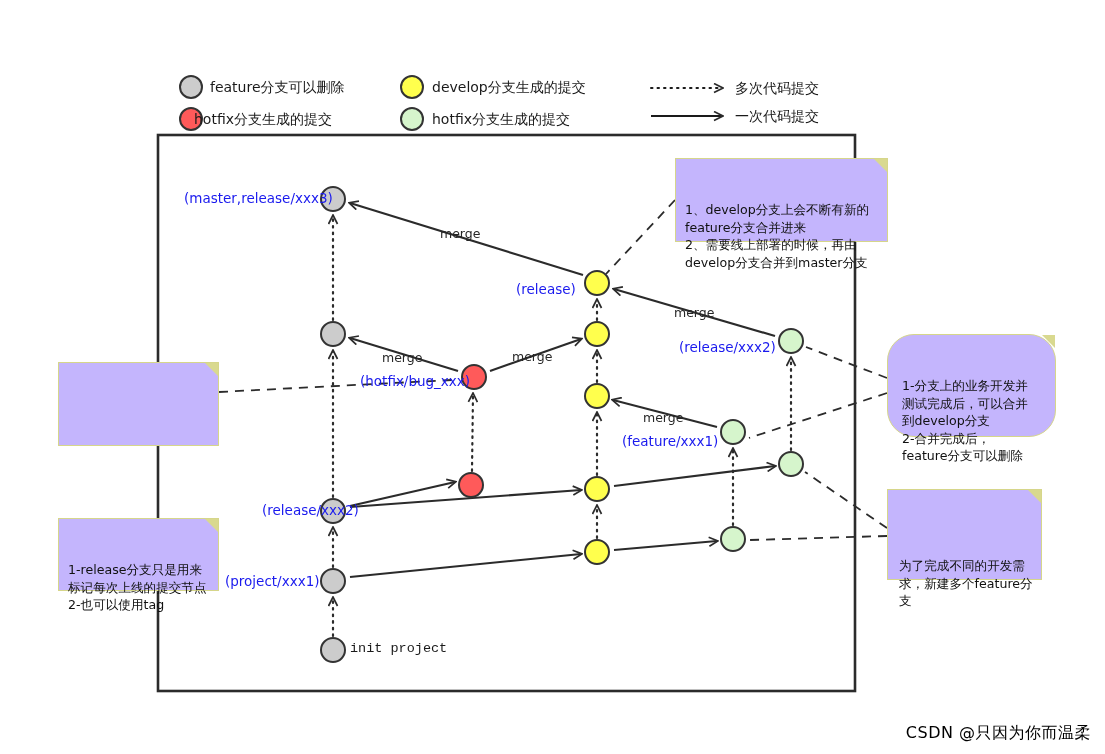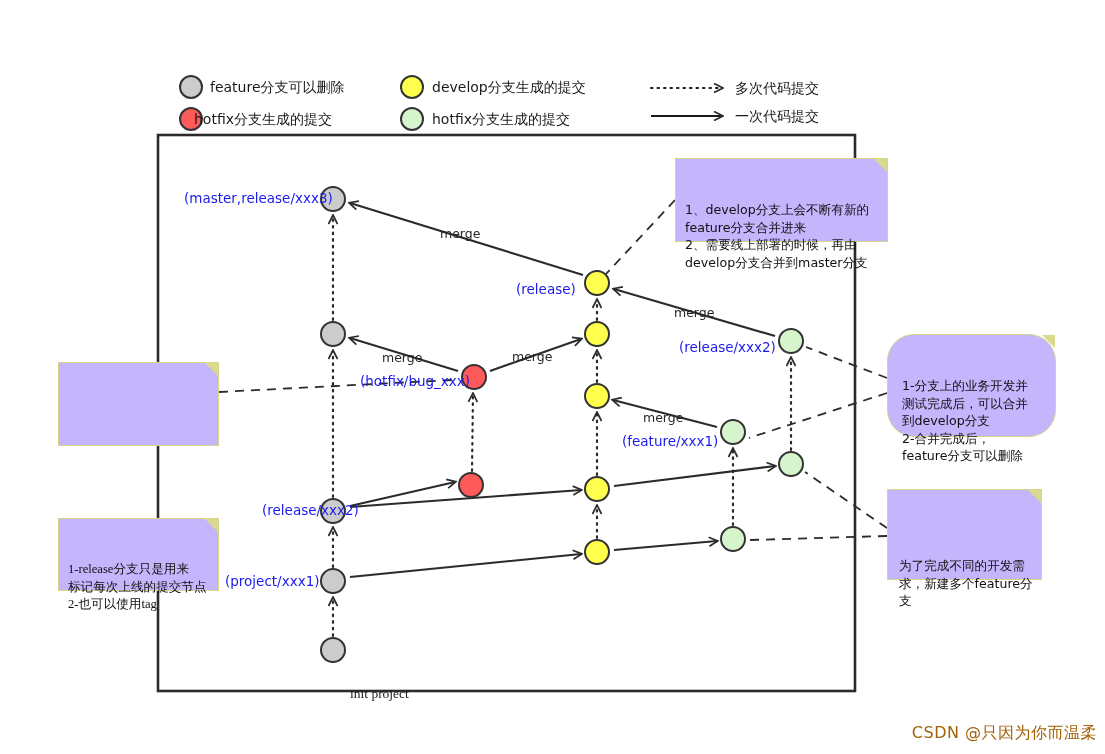--- a/index.html
+++ b/index.html
@@ -41,22 +41,21 @@
     font-size: 12.5px;
     color: #262626;
     white-space: nowrap;
     font-family: "DejaVu Sans", "Liberation Sans", sans-serif;
   }
   .plain-label {
     position: absolute;
     font-size: 13.5px;
     color: #1a1a1a;
     white-space: nowrap;
-    font-family: Liberation Serif, serif;
-    margin-top: 45px;
+    font-family: Liberation Mono, monospace;
   }
   .note {
     position: absolute;
     background: #c4b5fd;
     border: 1px solid #d6d68a;
     color: #111111;
     font-size: 12.6px;
     line-height: 17.5px;
     padding: 7px 8px 7px 9px;
     box-sizing: border-box;
@@ -67,24 +66,24 @@
     position: absolute;
     top: 0;
     right: 0;
     width: 0;
     height: 0;
     border-left: 13px solid transparent;
     border-top: 13px solid #d9d98f;
   }
   .watermark {
     position: absolute;
-    right: 8px;
+    right: 14px;
     bottom: 10px;
     font-size: 16px;
-    color: #a16207;
+    color: #000000;
     letter-spacing: 0.5px;
     font-family: "DejaVu Sans", "Liberation Sans", sans-serif;
   }
 </style>
 </head>
 <body>
 
 <div id="root">
 
   <svg class="layer" viewBox="0 0 1105 754">
@@ -233,21 +232,21 @@
     <span class="fold"></span>
     <span>为了完成不同的开发需
 求，新建多个feature分
 支</span>
   </div>
 
   <div class="note" style="left:58px; top:362px; width:161px; height:84px;">
     <span class="fold"></span>
   </div>
 
-  <div class="note" style="left:58px; top:518px; width:161px; height:73px;font-family:Liberation Serif, serif;">
+  <div class="note" style="left:58px; top:518px; width:161px; height:73px;">
     <span class="fold"></span>
     <span>1-release分支只是用来
 标记每次上线的提交节点
 2-也可以使用tag</span>
   </div>
 
   <div class="watermark">CSDN @只因为你而温柔</div>
 
 </div>
 

